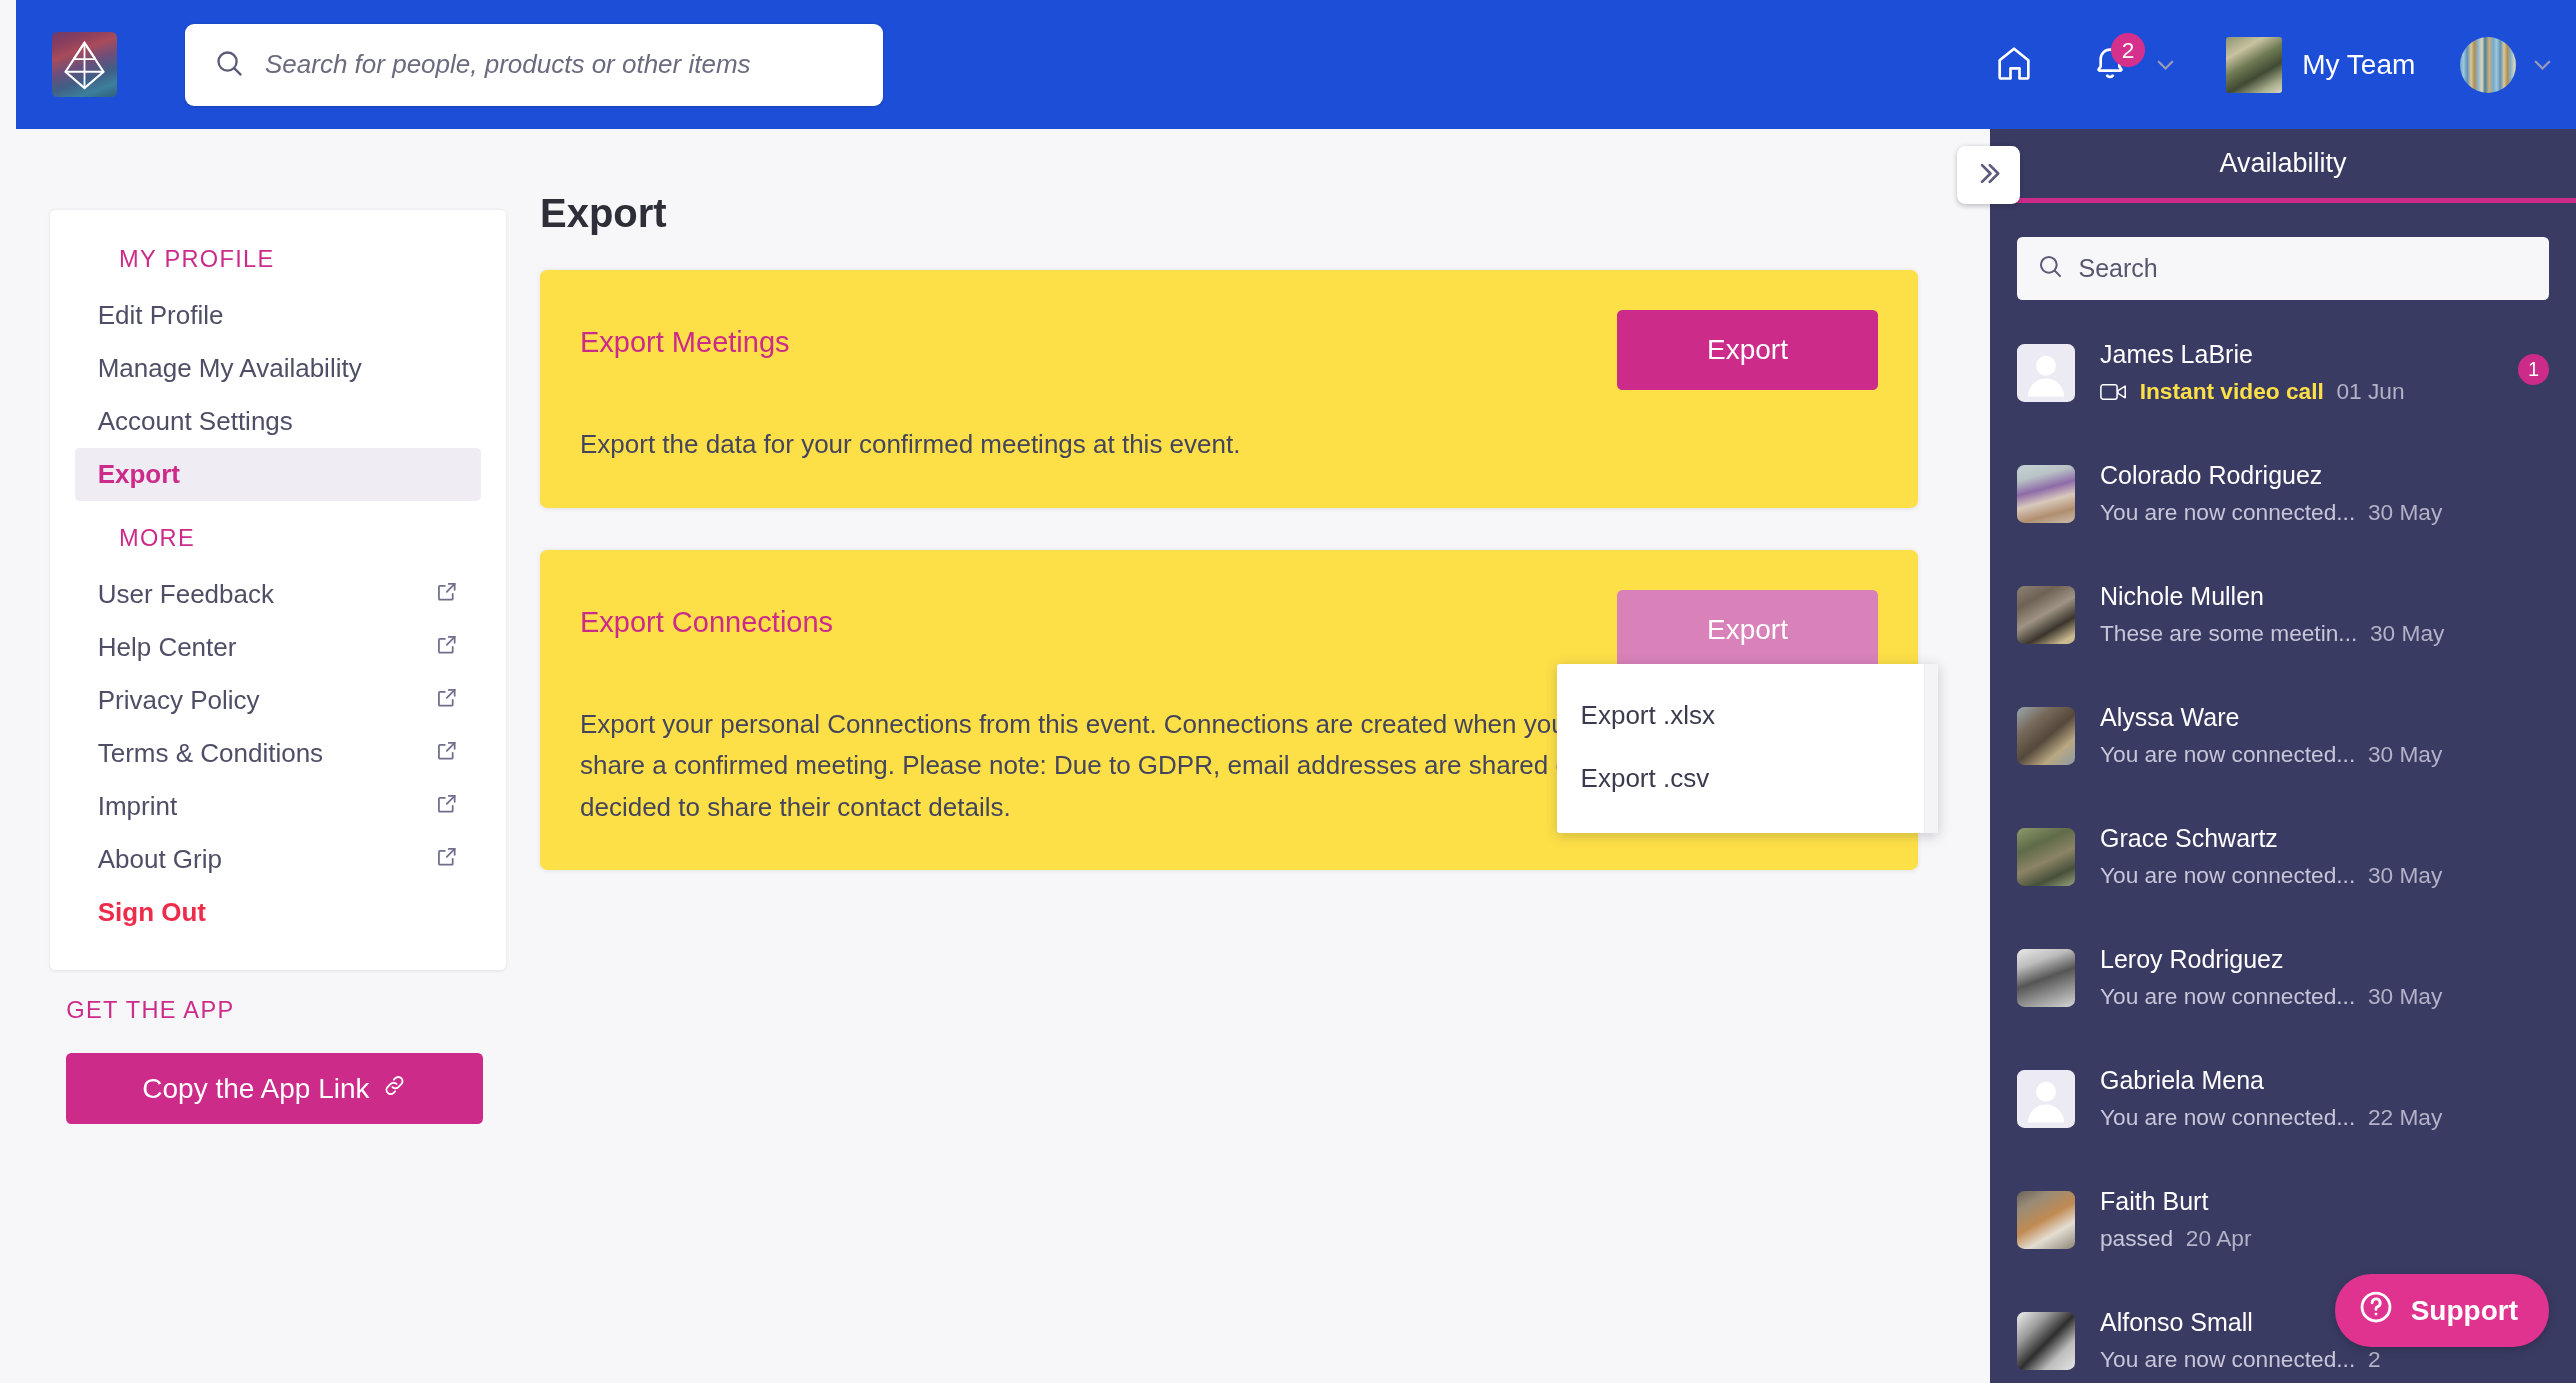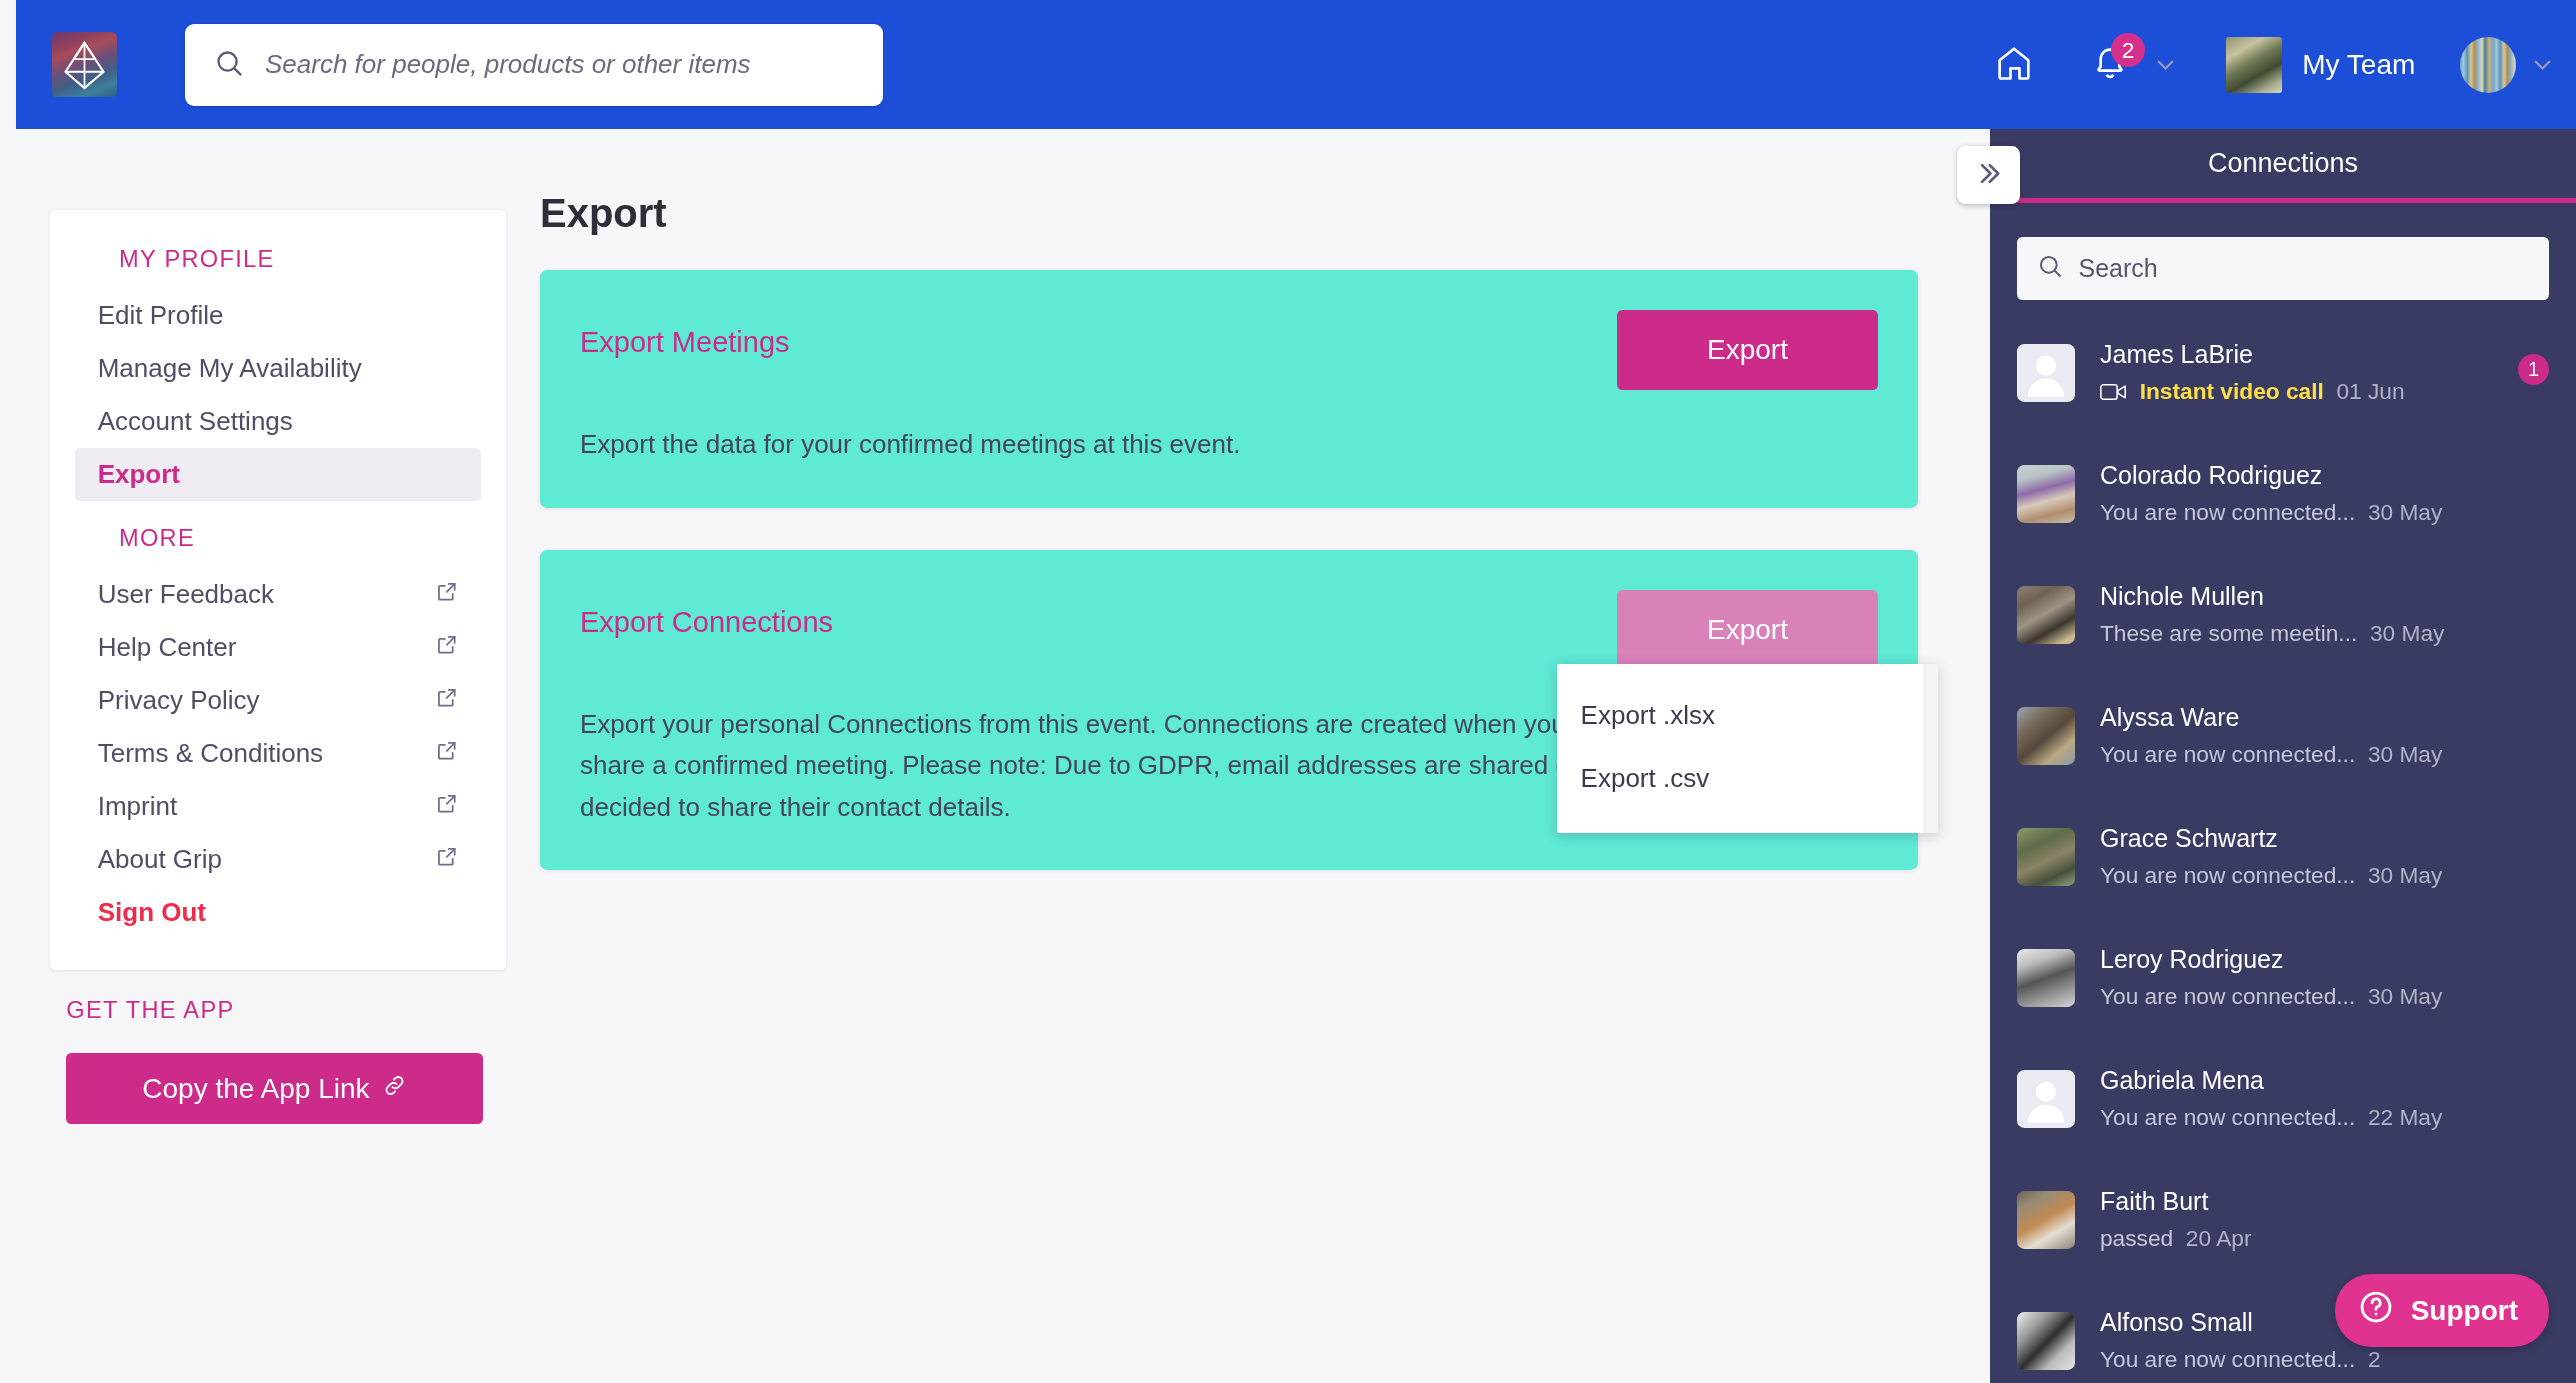--- a/index.html
+++ b/index.html
@@ -105,21 +105,21 @@
     color: #fff; font-size: 28px; cursor: pointer;
     font-family: "Liberation Sans", sans-serif;
     display: flex; align-items: center; justify-content: center; gap: 12.7px;
   }
 
   
   .main { position: absolute; left: 540px; top: 129px; width: 1450px; }
   .page-title { font-size: 40px; font-weight: bold; color: #2e2e38; padding: 62px 0 34px 0; }
 
   .card {
-    width: 1378px; background: #5eead4; border-radius: 7.3px;
+    width: 1378px; background: #fde047; border-radius: 7.3px;
     box-shadow: 0 0.9px 4.5px rgba(40,40,70,.10);
     padding: 40px 40px 42px 40px;
     position: relative;
     margin-bottom: 42px;
   }
   .card-head { display: flex; align-items: flex-start; justify-content: space-between; min-height: 83px; }
   .card-title { font-size: 29px; color: #cc2b8a; padding-top: 16.3px; }
   .export-btn {
     width: 261px; height: 80px; border: none; border-radius: 5.4px;
     background: #cc2b8a; color: #fff; font-size: 28px; cursor: pointer;
@@ -390,21 +390,21 @@
   <div class="collapse-btn">
     <span>
       <svg width="31" height="31" viewBox="0 0 24 24" fill="none" stroke="#5b5b7d" stroke-width="2.1" stroke-linecap="round" stroke-linejoin="round">
         <polyline points="7,5.5 13.5,12 7,18.5"></polyline>
           <polyline points="13,5.5 19.5,12 13,18.5"></polyline>
       </svg>
     </span>
   </div>
 
   <div class="rp-header">
-    <span class="rp-title">Connections</span>
+    <span class="rp-title">Availability</span>
   </div>
   <div class="rp-underline"></div>
 
   <div class="rp-search">
     <span class="sicon">
       <svg width="27" height="27" viewBox="0 0 24 24" fill="none" stroke="#5b5b76" stroke-width="1.8">
         <circle cx="10.5" cy="10.5" r="7"></circle>
           <line x1="15.6" y1="15.6" x2="21" y2="21"></line>
       </svg>
     </span>

